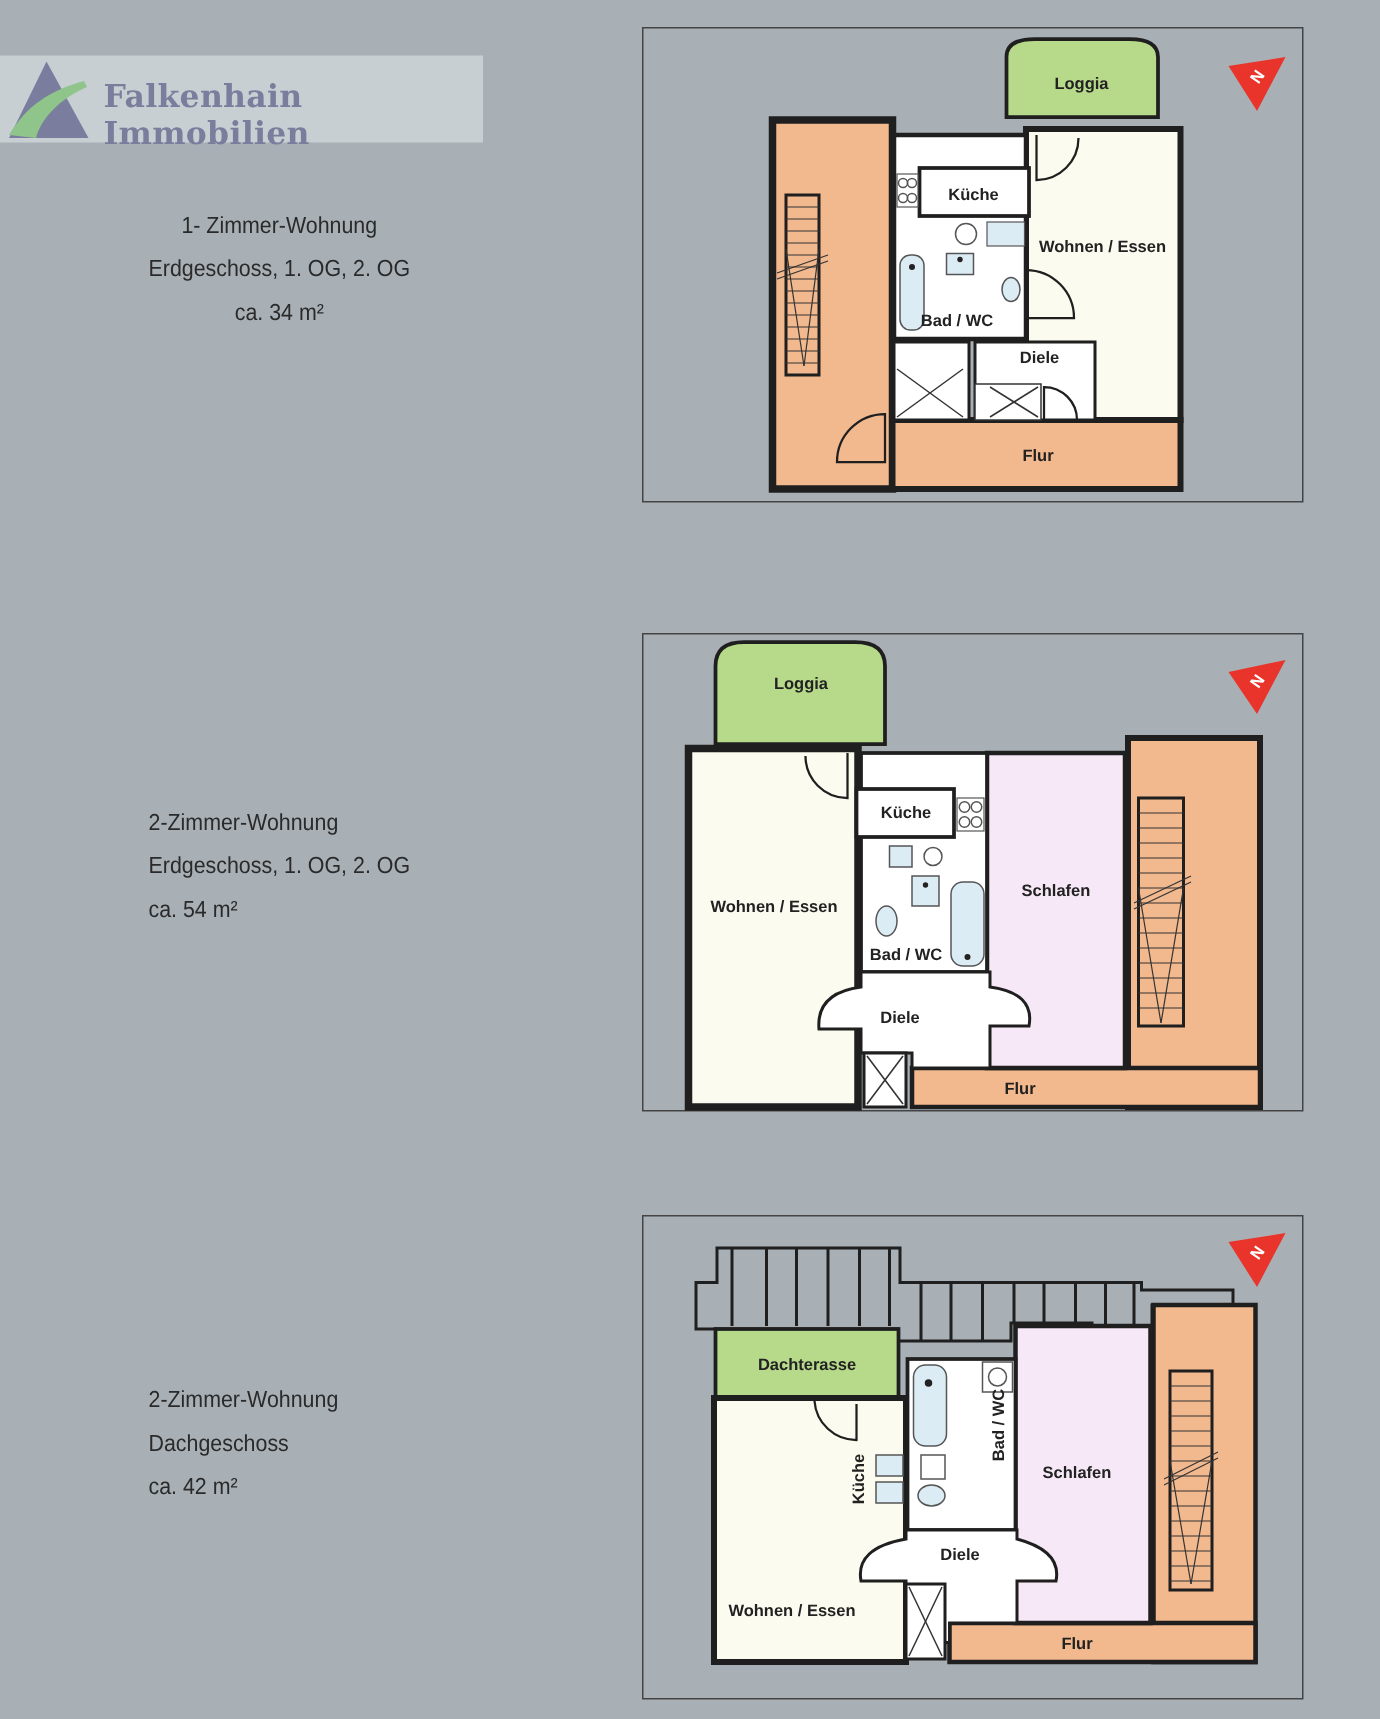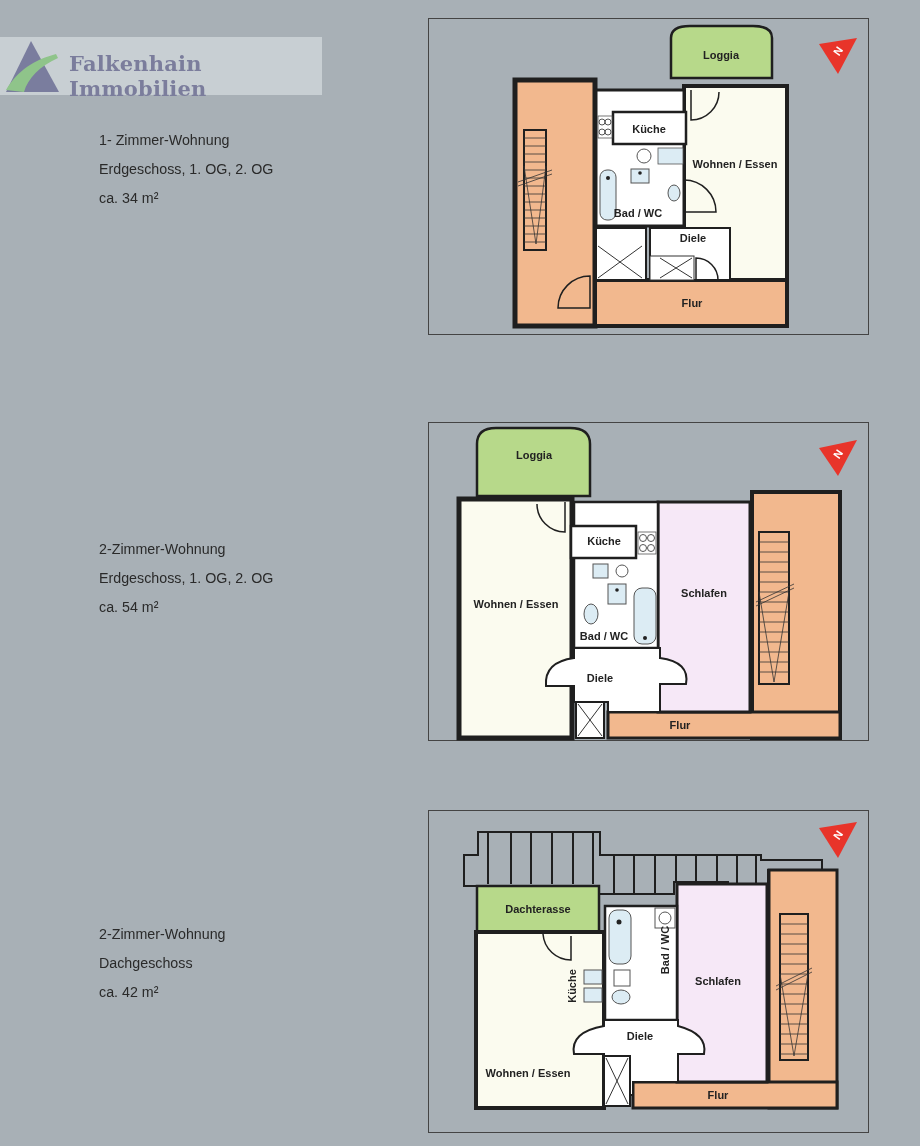--- a/index.html
+++ b/index.html
@@ -17,21 +17,21 @@
 <body>
 
 <div class="logo">
   <svg width="58" height="52" viewBox="0 0 58 52">
     <polygon points="27,1 55,52 2,52" fill="#7a7d9e"></polygon>
     <path d="M2,50 C14,30 30,20 52,14 L54,18 C36,26 24,38 20,52 Z" fill="#8fc48a"></path>
   </svg>
   <div class="logo-text">Falkenhain Immobilien</div>
 </div>
 
-<div class="desc" style="top:125px;">
+<div class="desc" style="top:136px;text-align:center;">
   <div>1- Zimmer-Wohnung</div>
   <div>Erdgeschoss, 1. OG, 2. OG</div>
   <div>ca. 34 m²</div>
 </div>
 
 <div class="desc" style="top:534px;">
   <div>2-Zimmer-Wohnung</div>
   <div>Erdgeschoss, 1. OG, 2. OG</div>
   <div>ca. 54 m²</div>
 </div>

